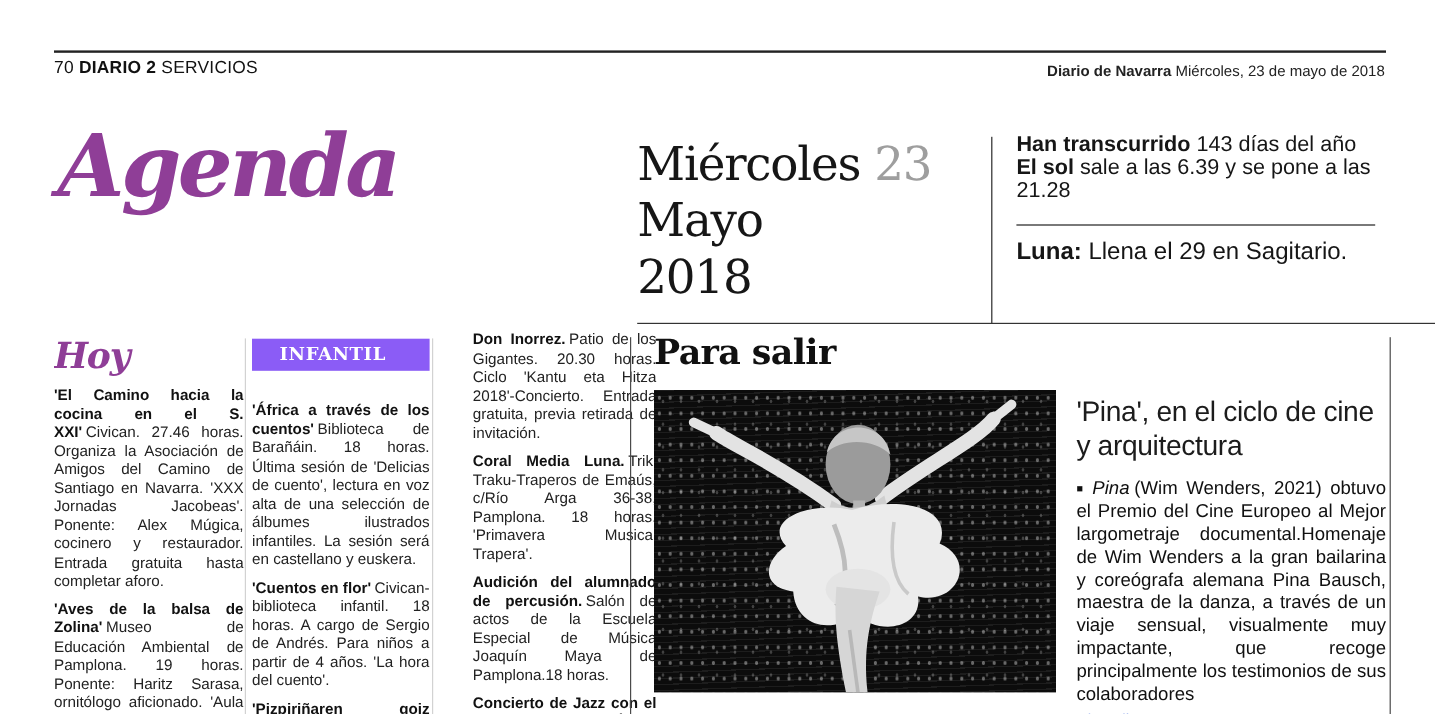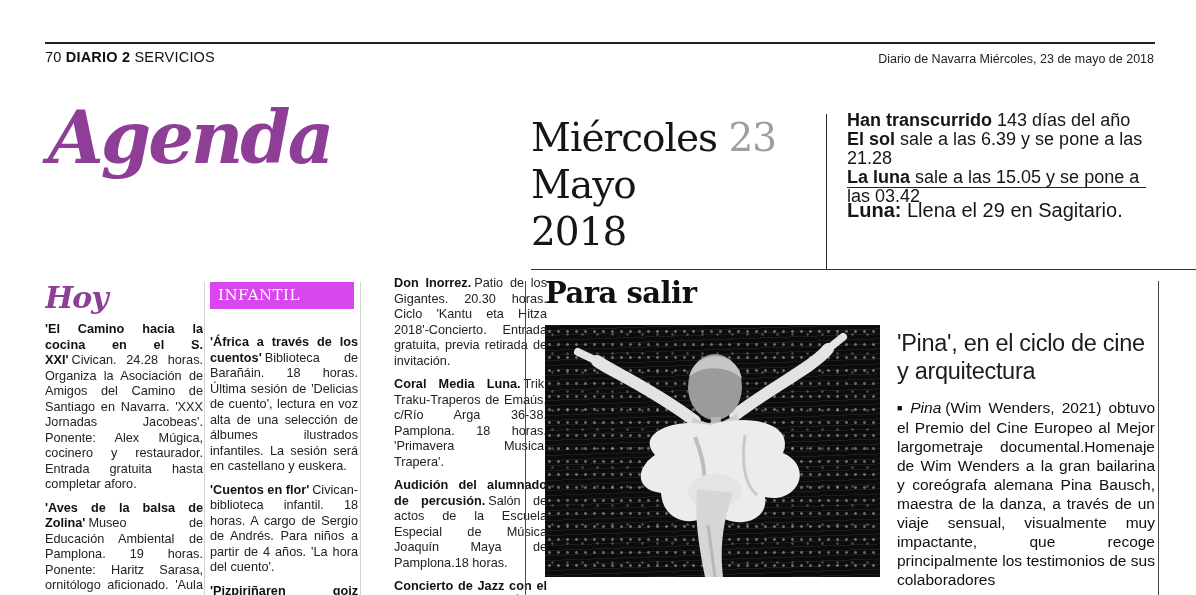--- a/index.html
+++ b/index.html
@@ -10,21 +10,21 @@
     overflow:hidden;
     font-family:"Liberation Sans",sans-serif;
     color:#1a1a1a;
     -webkit-font-smoothing:antialiased;
   }
   
   .header-rule{position:absolute;left:45px;top:42px;width:1110px;height:2px;background:#222;}
   .header-left{position:absolute;left:45px;top:49px;font-size:14.5px;letter-spacing:.2px;color:#111;}
   .header-left b{font-weight:bold;}
   .header-right{position:absolute;right:42px;top:52px;font-size:12.5px;color:#222;}
-  .header-right b{font-weight:normal;}
+  .header-right b{font-weight:bold;}
 
   
   .agenda-title{
     position:absolute;left:48px;top:88px;
     font-family:"DejaVu Serif",serif;
     font-size:72px;line-height:100px;
     font-weight:bold;font-style:italic;
     color:#8f3e97;letter-spacing:-3px;text-align:right;
   }
   .date-block{
@@ -47,24 +47,24 @@
   #col2{left:210px;width:148px;}
   #col3{left:366px;width:153px;top:276px;height:319px;margin-left:28px;}
   .colrule{position:absolute;width:1px;background:#d2d2d2;top:282px;height:313px;}
   #colrule1{left:204px;}
   #colrule2{left:360px;}
   .hoy{
     font-family:"DejaVu Serif",serif;font-weight:bold;font-style:italic;
     font-size:30px;line-height:32px;color:#8f3e97;letter-spacing:-1px;margin:0 0 8px 0;
   }
   .cat-box{
-    background:#d946ef;color:#ffffff;
-    font-family:"DejaVu Serif",serif;font-weight:normal;
+    background:#8b5cf6;color:#ffffff;
+    font-family:"DejaVu Serif",serif;font-weight:bold;
     font-size:15px;line-height:27px;height:27px;
-    padding-left:8px;letter-spacing:.5px;
+    padding-left:23px;letter-spacing:.5px;
     margin-bottom:26px;
   }
   #col1 .cat-box{width:138px;}
   #col2 .cat-box{width:136px;}
   .entry{
     margin:0 0 8px 0;
     font-size:12.7px;line-height:15.5px;color:#222;
     text-align:justify;
   }
   .entry b{font-weight:bold;margin-right:3px;color:#111;}
@@ -133,40 +133,36 @@
 
 <div class="almanac">
   <div>
     <b>Han transcurrido</b>
     <span>143 días del año</span>
   </div>
   <div>
     <b>El sol</b>
     <span>sale a las 6.39 y se pone a las 21.28</span>
   </div>
-  <div>
-    <b>La luna</b>
-    <span>sale a las 15.05 y se pone a las 03.42</span>
-  </div>
 </div>
 <div class="almanac-rule"></div>
 <div class="moon-line">
   <b>Luna:</b>
   <span>Llena el 29 en Sagitario.</span>
 </div>
 
 <div class="mid-rule"></div>
 
 <div class="colrule" id="colrule1"></div>
 <div class="colrule" id="colrule2"></div>
 
 <div class="col" id="col1">
   <div class="hoy">Hoy</div>
   <p class="entry">
-    <b>'El Camino hacia la cocina en el S. XXI'</b><span>Civican. 24.28 horas. Organiza la Asociación de Amigos del Camino de Santiago en Navarra. 'XXX Jornadas Jacobeas'. Ponente: Alex Múgica, cocinero y restaurador. Entrada gratuita hasta completar aforo.</span>
+    <b>'El Camino hacia la cocina en el S. XXI'</b><span>Civican. 27.46 horas. Organiza la Asociación de Amigos del Camino de Santiago en Navarra. 'XXX Jornadas Jacobeas'. Ponente: Alex Múgica, cocinero y restaurador. Entrada gratuita hasta completar aforo.</span>
   </p>
   <p class="entry">
     <b>'Aves de la balsa de Zolina'</b><span>Museo de Educación Ambiental de Pamplona. 19 horas. Ponente: Haritz Sarasa, ornitólogo aficionado. 'Aula de Sostenibilidad'. Entrada gratuita hasta completar aforo.</span>
   </p>
 
 </div>
 
 <div class="col" id="col2">
   <div class="cat-box">INFANTIL</div>
   <p class="entry">

